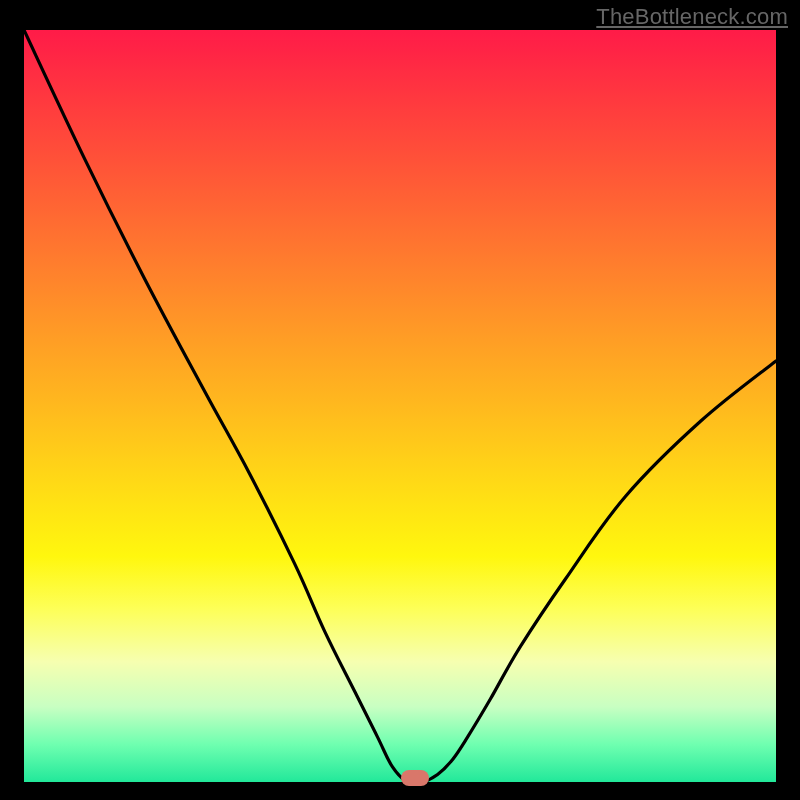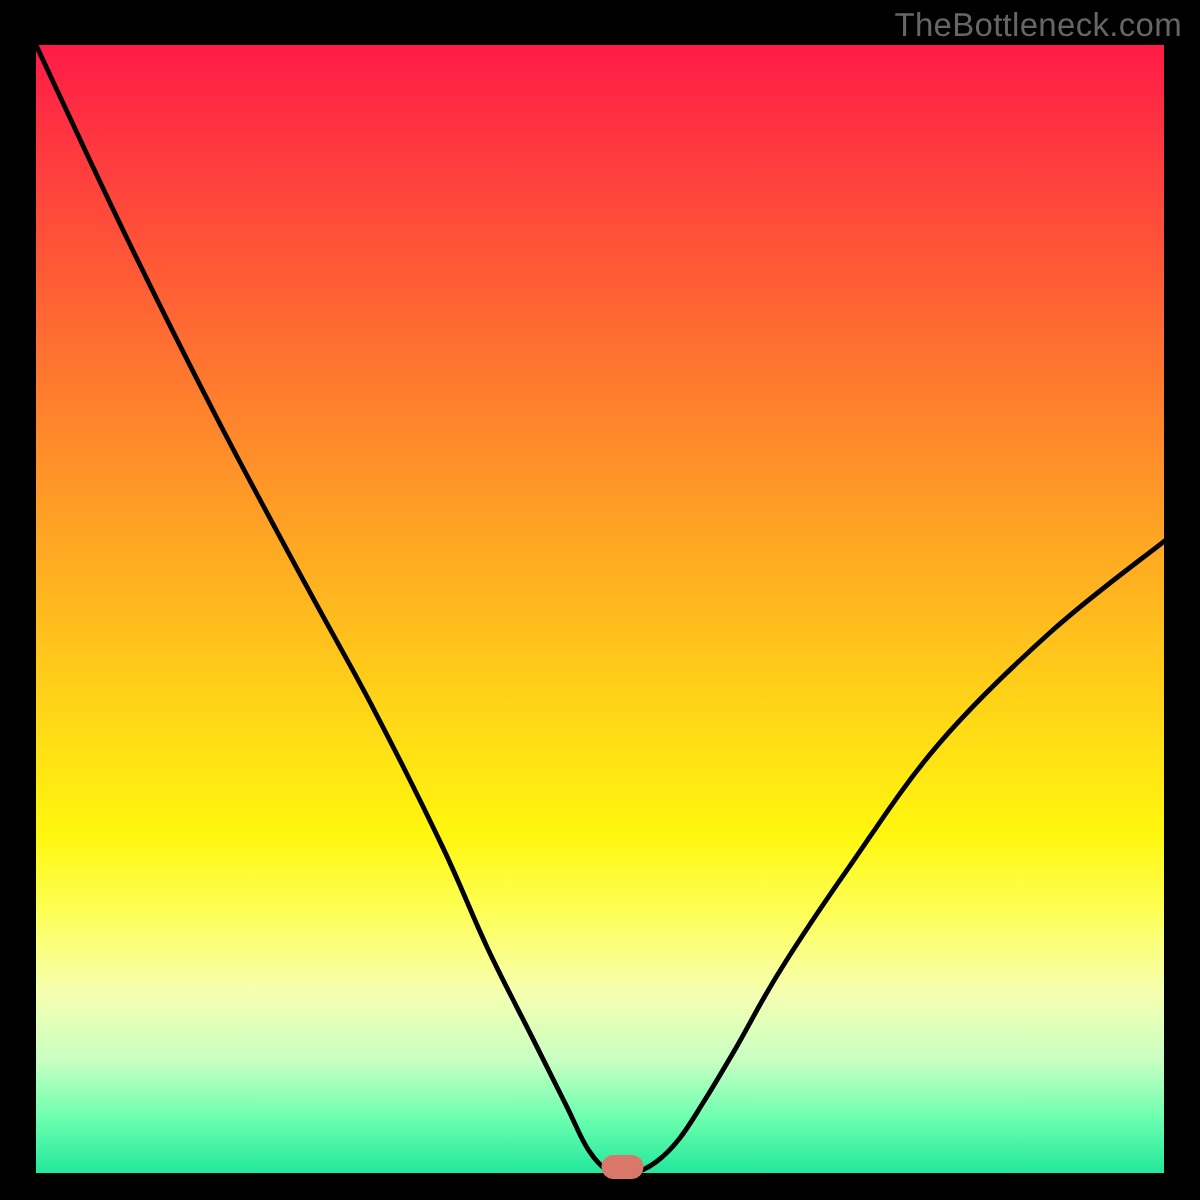--- a/index.html
+++ b/index.html
@@ -13,20 +13,21 @@
   }
   .watermark {
     position: absolute;
     top: 4px;
     right: 12px;
     color: #666;
     font-size: 22px;
     font-weight: 500;
     letter-spacing: 0.2px;
     z-index: 5;
+    text-decoration: underline;
   }
   .plot {
     position: absolute;
     left: 24px;
     top: 30px;
     width: 752px;
     height: 752px;
     background: linear-gradient(to bottom,
       #ff1b48 0%,
       #ff3b3e 10%,

